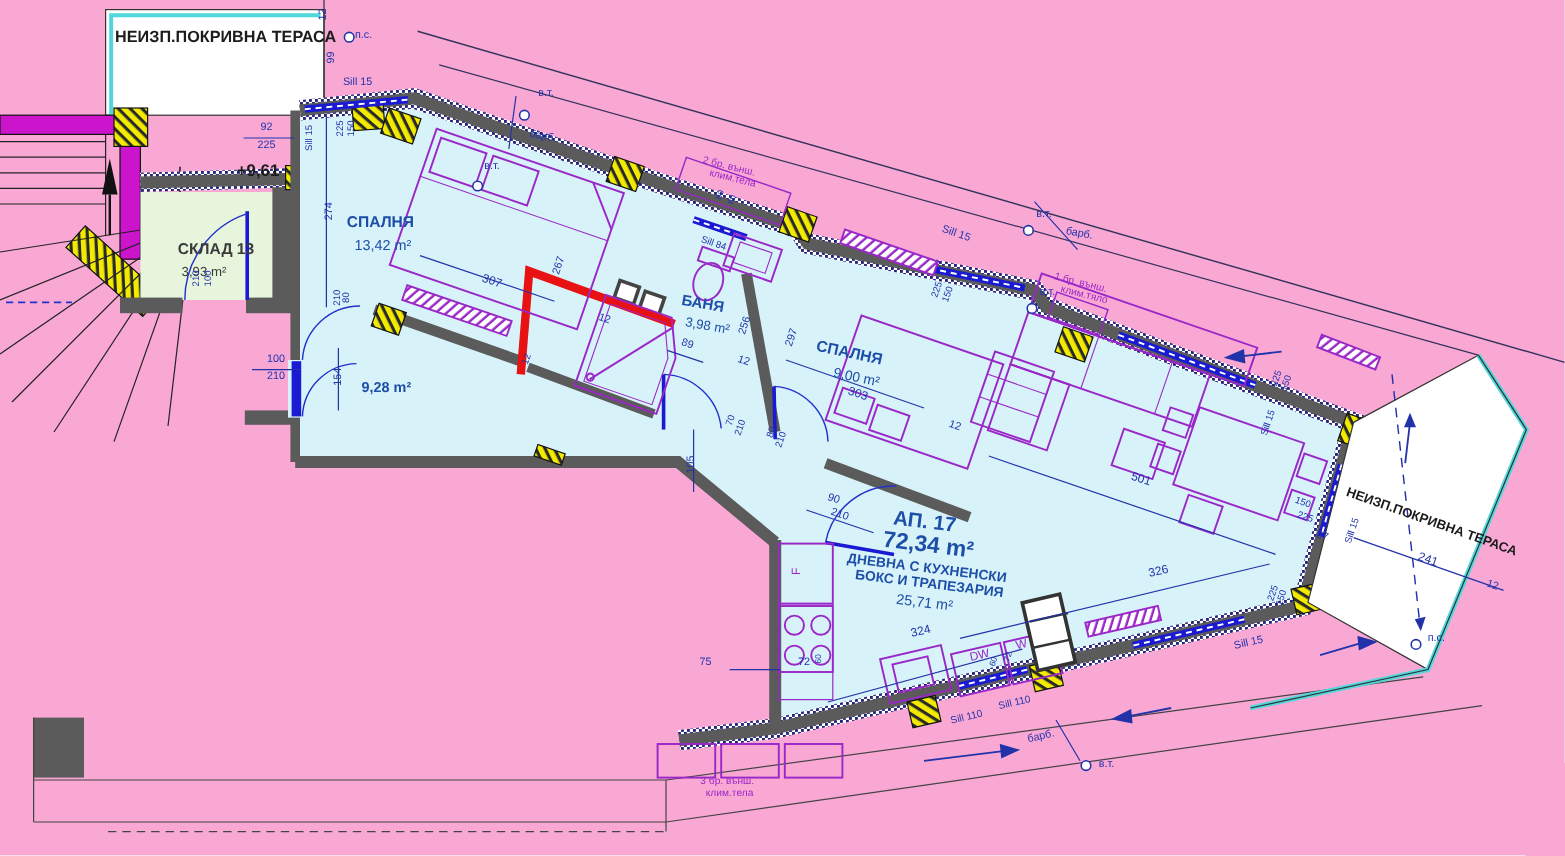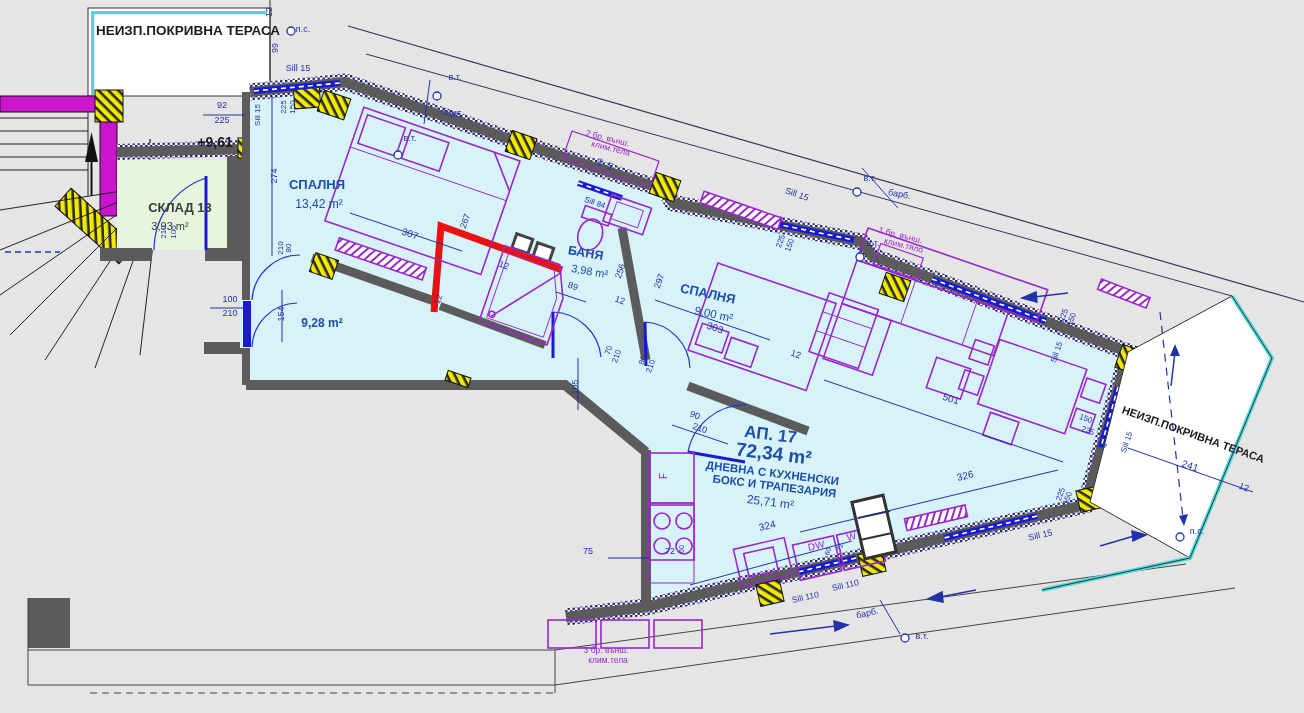--- a/index.html
+++ b/index.html
@@ -1,16 +1,16 @@
 <!DOCTYPE html>
 <html><head>
 <meta charset="utf-8">
 <style>
   html,body{margin:0;padding:0;background:#ffffff;}
-  .stage{position:relative;width:1304px;height:713px;background:#e5e5e5;overflow:hidden;
+  .stage{position:relative;width:1304px;height:713px;background:#f9a8d4;overflow:hidden;
          font-family:"Liberation Sans","DejaVu Sans",sans-serif;}
   svg text{font-family:"Liberation Sans","DejaVu Sans",sans-serif;}
 </style>
 </head>
 <body>
 
 <div class="stage">
 <svg width="1304" height="713" viewBox="0 0 1304 713">
   <defs>
     <pattern id="dots" width="5" height="5" patternUnits="userSpaceOnUse">

